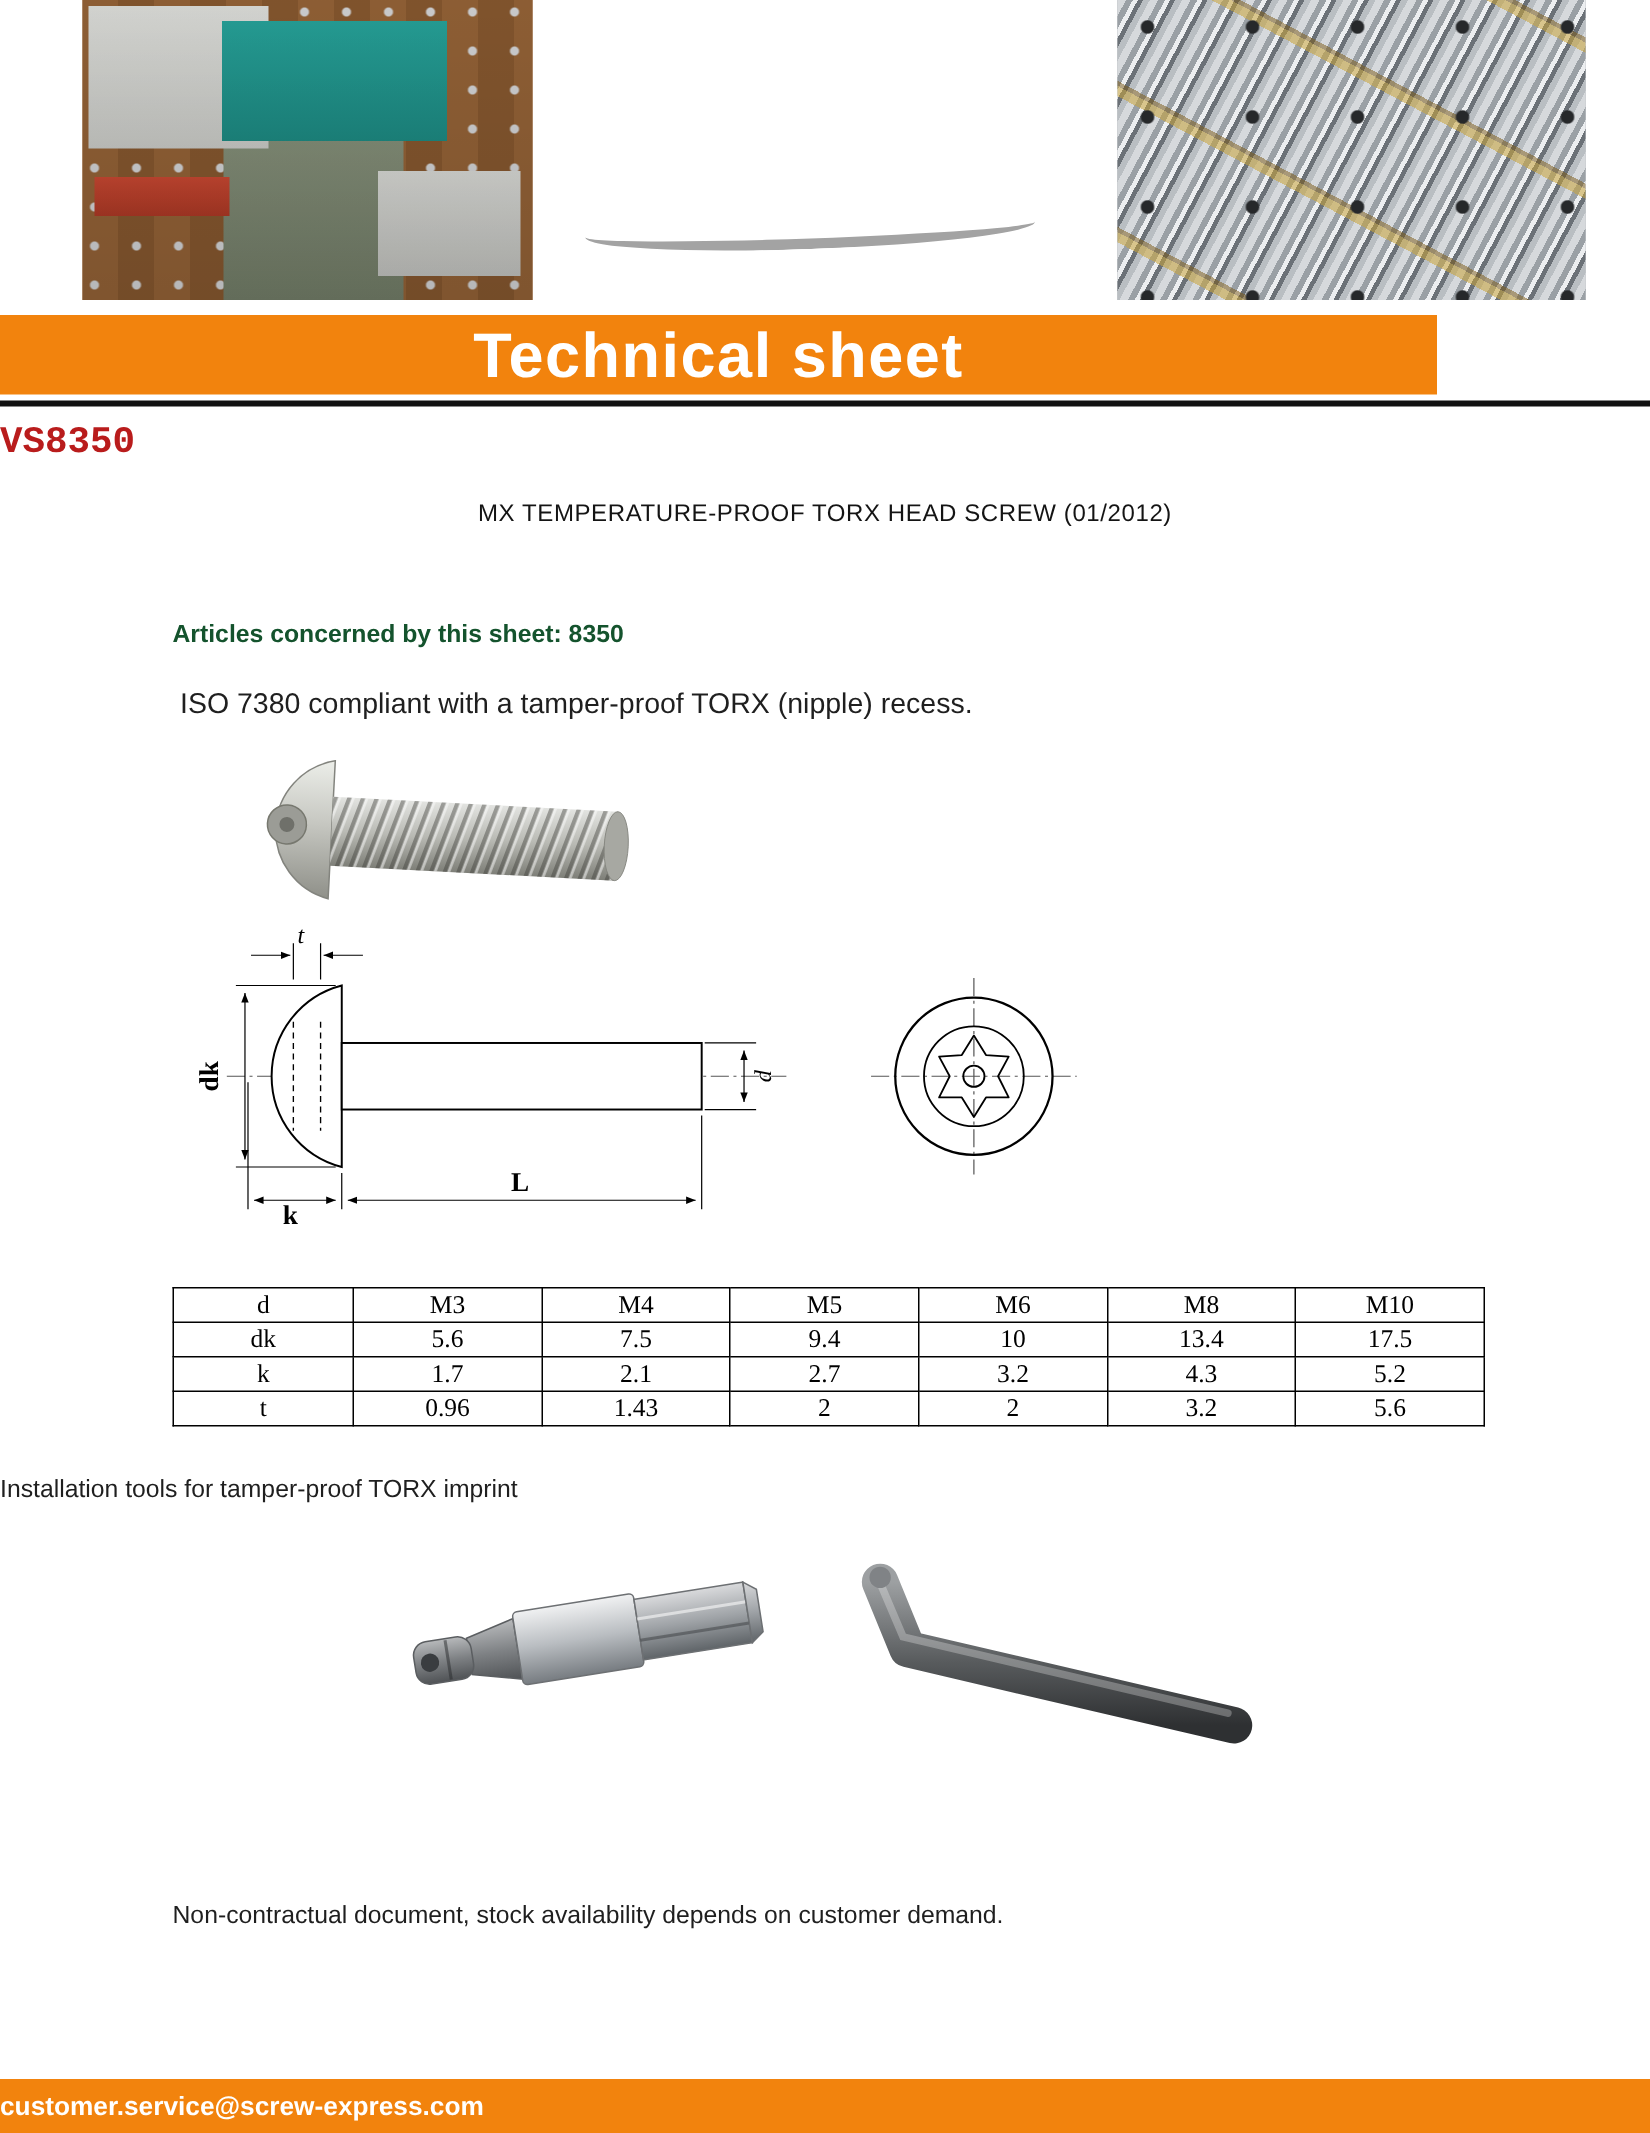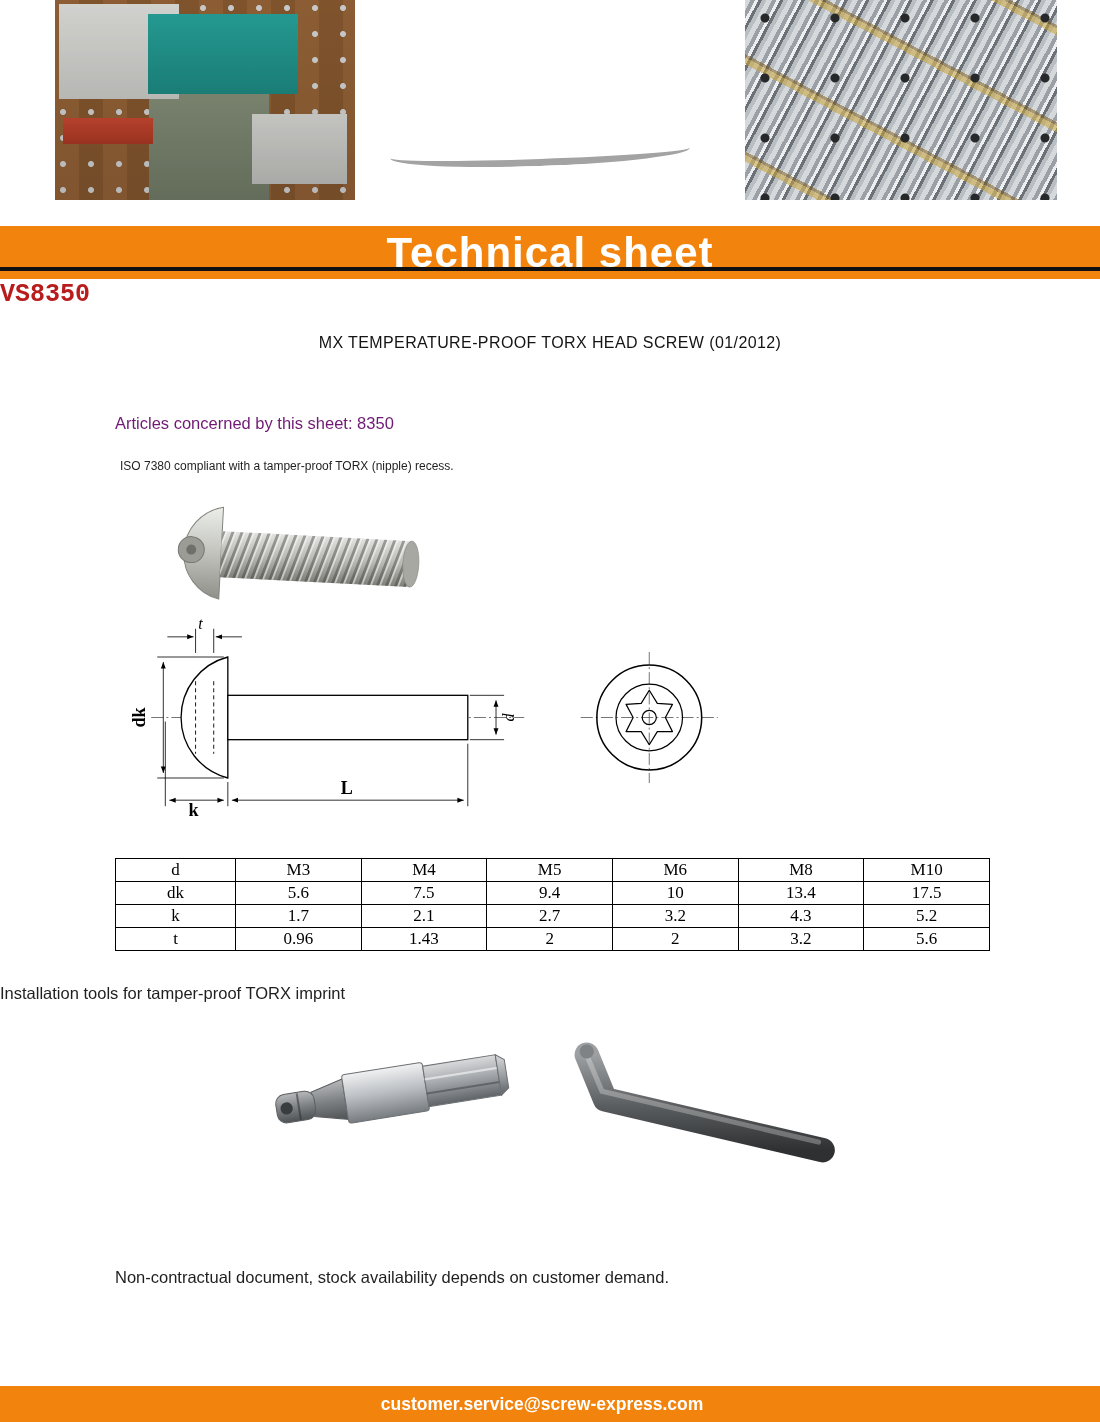--- a/index.html
+++ b/index.html
@@ -43,52 +43,52 @@
   }
 
   
   .logo-wrap{position:absolute;left:370px;top:62px;width:370px;text-align:center;white-space:nowrap;}
   .logo-prefix{font-size:39px;font-weight:bold;color:#4c4c4c;letter-spacing:-1px;}
   .logo-suffix{font-size:39px;font-weight:bold;font-style:italic;color:var(--accent-orange);letter-spacing:-1px;}
   .logo-swoosh{position:absolute;left:390px;top:140px;width:300px;height:26px;border-radius:50%;
     border-bottom:7px solid #a3a3a3;transform:rotate(-2deg);}
 
   
-  .banner{position:absolute;left:0;top:226px;width:1100px;height:53px;background:var(--accent-orange);}
+  .banner{position:absolute;left:0;top:210px;width:958px;height:53px;background:var(--accent-orange);}
   .banner-title{text-align:center;line-height:53px;font-size:42px;font-weight:bold;color:#ffffff;letter-spacing:1px;}
   .banner-underline{position:absolute;left:0;top:267px;width:1100px;height:4px;background:var(--banner-line);}
 
   
   .doc-code{position:absolute;left:0;top:280px;width:1100px;text-align:left;
     font-family:Liberation Mono, monospace;font-weight:bold;font-size:25px;color:#b91c1c;}
   .doc-title{position:absolute;left:0;top:334px;width:1100px;text-align:center;
     font-size:16px;color:#141414;letter-spacing:.4px;}
-  .articles-line{position:absolute;left:115px;top:414px;font-size:16.5px;color:#701a75;}
-  .compliance-line{position:absolute;left:120px;top:459px;font-size:12px;color:#1f1f1f;}
+  .articles-line{position:absolute;left:115px;top:414px;font-size:16.5px;color:#14532d;font-weight:bold;}
+  .compliance-line{position:absolute;left:120px;top:459px;font-size:19px;color:#1f1f1f;}
 
   
   .screw-photo{position:absolute;left:125px;top:498px;width:300px;height:118px;}
   .tech-drawing{position:absolute;left:125px;top:615px;width:615px;height:205px;}
   .dim-label{font-family:"Liberation Serif",serif;font-style:italic;font-size:16px;fill:#000;}
   .dim-label-bold{font-family:"Liberation Serif",serif;font-weight:bold;font-size:18px;fill:#000;}
 
   
   .dim-table{position:absolute;left:115px;top:858px;width:875px;border-collapse:collapse;table-layout:fixed;
     font-family:"Liberation Serif",serif;font-size:17px;color:#000;}
   .dim-table td{border:1px solid #000;text-align:center;padding:1px 4px;height:21px;}
 
   
   .tools-caption{position:absolute;left:0;top:984px;width:1100px;text-align:left;font-size:16.5px;color:#1f1f1f;}
   .tool-bit{position:absolute;left:265px;top:1030px;width:245px;height:125px;}
   .tool-lkey{position:absolute;left:540px;top:1035px;width:305px;height:145px;}
 
   
   .note-line{position:absolute;left:115px;top:1268px;font-size:16.5px;color:#1f1f1f;}
   .footer-bar{position:absolute;left:0;top:1386px;width:1100px;height:36px;background:var(--accent-orange);}
-  .footer-email{line-height:36px;text-align:center;padding-right:16px;color:#ffffff;font-weight:bold;font-size:17.5px;}
+  .footer-email{line-height:36px;text-align:left;padding-right:16px;color:#ffffff;font-weight:bold;font-size:17.5px;}
 </style>
 </head>
 <body>
 
 <div id="page">
 
   <div class="photo photo-left"></div>
   <div class="photo photo-right"></div>
 
   <div class="logo-swoosh"></div>

